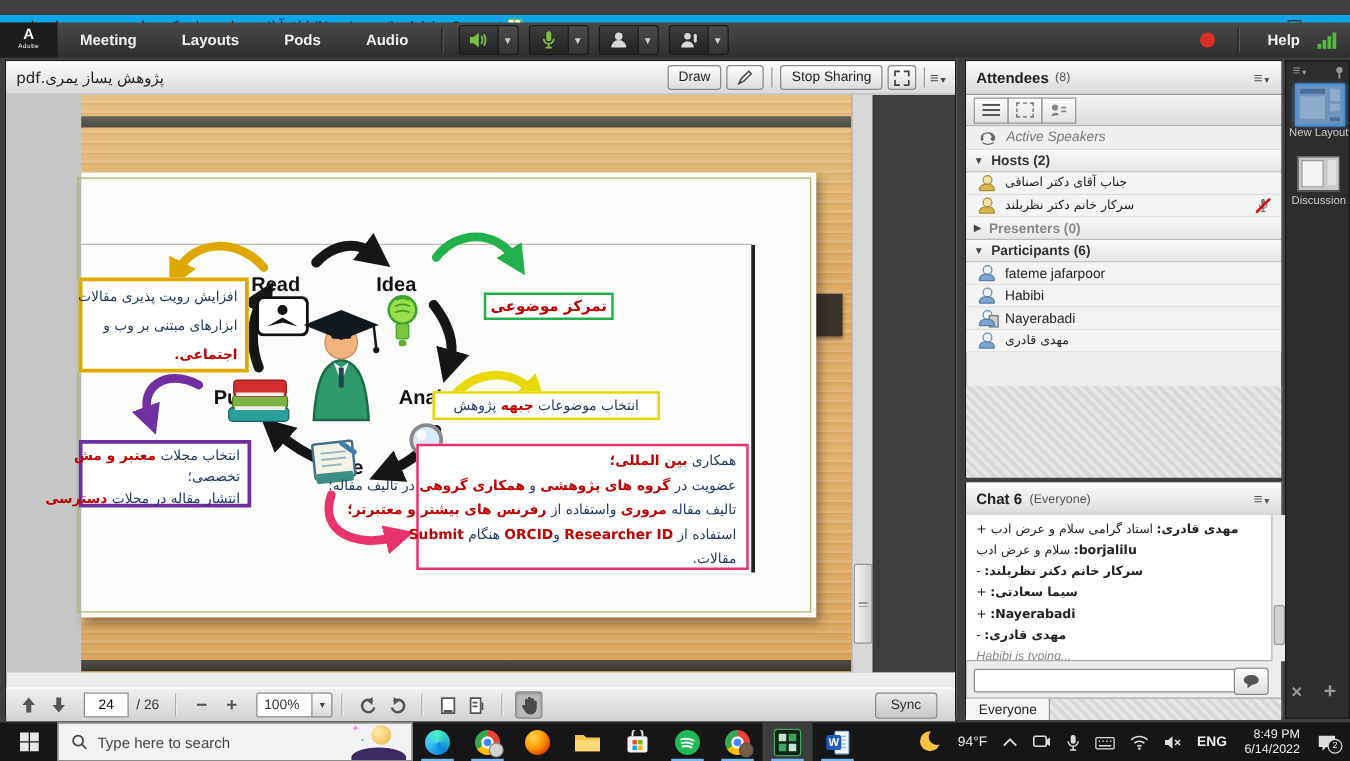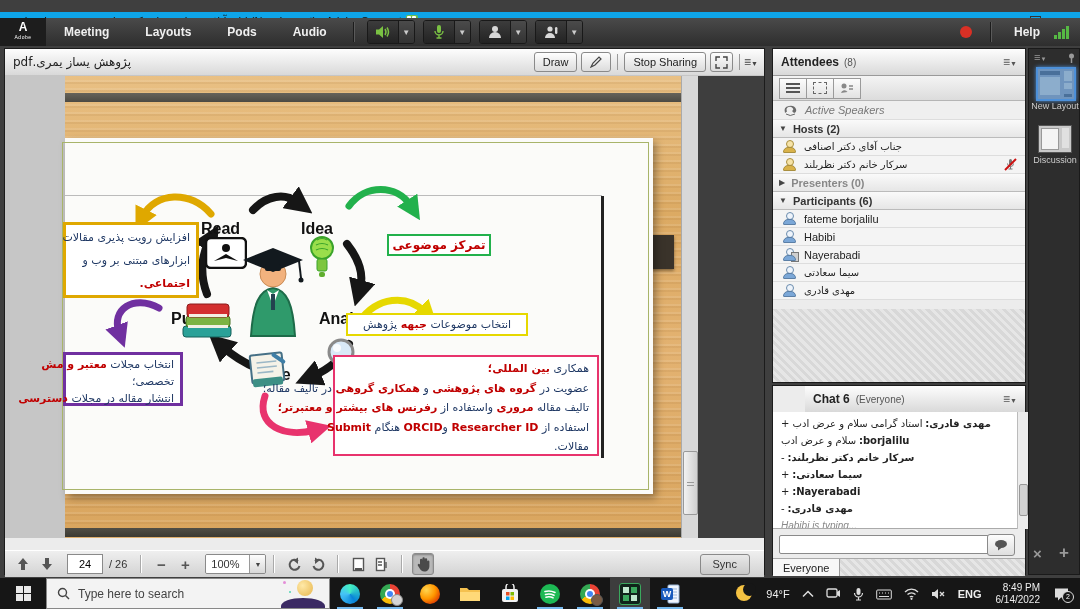--- a/index.html
+++ b/index.html
@@ -88,21 +88,21 @@
   .arow{height:17px;background:#f4f4f4;border-bottom:1px solid #ddd;display:flex;align-items:center;font-size:11px;color:#222;padding-left:10px;}
   .avt{width:13px;height:13px;position:relative;margin-right:8px;flex:none;}
   .avt::before{content:"";position:absolute;top:0;left:3px;width:6px;height:6px;border-radius:50%;background:#eef4fb;border:1px solid #6b8cae;}
   .avt::after{content:"";position:absolute;bottom:0;left:0;width:11px;height:4px;border-radius:5px 5px 1px 1px;background:#7ba7d7;border:1px solid #5b7fa6;}
   .avt.gold::before{background:#f6e3a8;border-color:#a98f3f;}
   .avt.gold::after{background:#d9b24a;border-color:#a98f3f;}
   .pbadge{position:absolute;left:8px;top:4px;width:6px;height:8px;background:#cfcfcf;border:1px solid #777;}
   .fa-name{font-size:10px;}
 
   
-  #chat{left:772px;top:385px;width:254px;height:190px;padding-left:32px;}
+  #chat{left:772px;top:385px;width:254px;height:190px;}
   .msgs{position:absolute;left:0;top:26px;width:244px;height:117px;background:#fff;border-bottom:1px solid #aaa;padding:6px 8px;box-sizing:border-box;overflow:hidden;}
   .msg{direction:rtl;text-align:left;font-size:10px;color:#222;margin-bottom:6px;white-space:nowrap;}
   .msg b{font-weight:bold;}
   .typing{font-size:10px;color:#888;font-style:italic;}
   .csb{position:absolute;left:244px;top:26px;width:10px;height:117px;background:#ececec;border-left:1px solid #bbb;}
   .csb .thumb{position:absolute;left:1px;top:72px;width:7px;height:30px;background:#d2d2d2;border:1px solid #999;border-radius:2px;}
   .chatinput{position:absolute;left:6px;top:149px;width:200px;height:17px;border:1px solid #8a8a8a;border-radius:2px;font-size:11px;font-family:inherit;padding:0 4px;}
   .sendbtn{position:absolute;left:214px;top:148px;width:26px;height:20px;border:1px solid #8a8a8a;border-radius:3px;background:linear-gradient(#fdfdfd,#dfdfdf);display:flex;align-items:center;justify-content:center;}
   .chattabs{position:absolute;left:0;top:172px;width:252px;height:17px;background:repeating-linear-gradient(45deg,#e6e6e6 0 3px,#d8d8d8 3px 6px);border-top:1px solid #aaa;display:flex;}
   .ctab{height:100%;padding:0 10px;background:#f7f7f7;border-right:1px solid #999;display:flex;align-items:center;font-size:11px;color:#222;}
@@ -325,21 +325,21 @@
           <rect x="28" y="30" width="16" height="7" rx="2" fill="#12191e"></rect>
           <line x1="62" y1="27" x2="64" y2="44" stroke="#12191e" stroke-width="2"></line>
           <circle cx="64" cy="46" r="2.5" fill="#12191e"></circle>
         </svg>
 
         <div class="box fa" style="left:-2px;top:84px;width:136px;height:76px;border:3px solid var(--box-gold);font-size:11px;line-height:23px;padding:1px 6px;">
           <div><span class="c-n">افزایش رویت پذیری مقالات</span></div>
           <div><span class="c-n">ابزارهای مبتنی بر وب و</span></div>
           <div><span class="c-r">اجتماعی.</span></div>
         </div>
-        <div class="box fa" style="left:-2px;top:214px;width:120px;height:54px;border:3px solid var(--box-purple);font-size:11px;line-height:17px;padding:1px 6px;">
+        <div class="box fa" style="left:-2px;top:214px;width:138px;height:54px;border:3px solid var(--box-purple);font-size:11px;line-height:17px;padding:1px 6px;">
           <div><span class="c-n">انتخاب مجلات </span><span class="c-r">معتبر و مش</span></div>
           <div><span class="c-n">تخصصی؛</span></div>
           <div><span class="c-n">انتشار مقاله در مجلات </span><span class="c-r">دسترسی</span></div>
         </div>
         <div class="box fa" style="left:322px;top:96px;width:104px;height:22px;border:2px solid var(--box-green);font-size:12px;line-height:18px;text-align:center;">
           <div><span class="c-r">تمرکز موضوعی</span></div>
         </div>
         <div class="box fa" style="left:281px;top:175px;width:182px;height:23px;border:2px solid var(--box-yellow);font-size:11px;line-height:19px;text-align:center;">
           <div><span class="c-n">انتخاب موضوعات </span><span class="c-r">جبهه</span><span class="c-n"> پژوهش</span></div>
         </div>
@@ -469,35 +469,31 @@
     <div class="secrow" style="color:#888;">
       <span class="tri">▶</span>
       <span>Presenters (0)</span>
     </div>
     <div class="secrow">
       <span class="tri">▼</span>
       <span>Participants (6)</span>
     </div>
     <div class="arow">
         <span class="avt"></span>
-        <span>fateme borjalilu</span>
+        <span>fateme jafarpoor</span>
       </div>
     <div class="arow">
         <span class="avt"></span>
         <span>Habibi</span>
       </div>
     <div class="arow">
         <span class="avt" style="position:relative;">
           <span class="pbadge"></span>
         </span>
         <span>Nayerabadi</span>
-      </div>
-    <div class="arow">
-        <span class="avt"></span>
-        <span class="fa fa-name">سیما سعادتی</span>
       </div>
     <div class="arow">
         <span class="avt"></span>
         <span class="fa fa-name">مهدی قادری</span>
       </div>
     <div class="hatch" style="position:absolute;left:0;bottom:0;width:252px;height:73px;"></div>
   </div>
 
   <div class="pod" id="chat">
     <div class="podhead">

